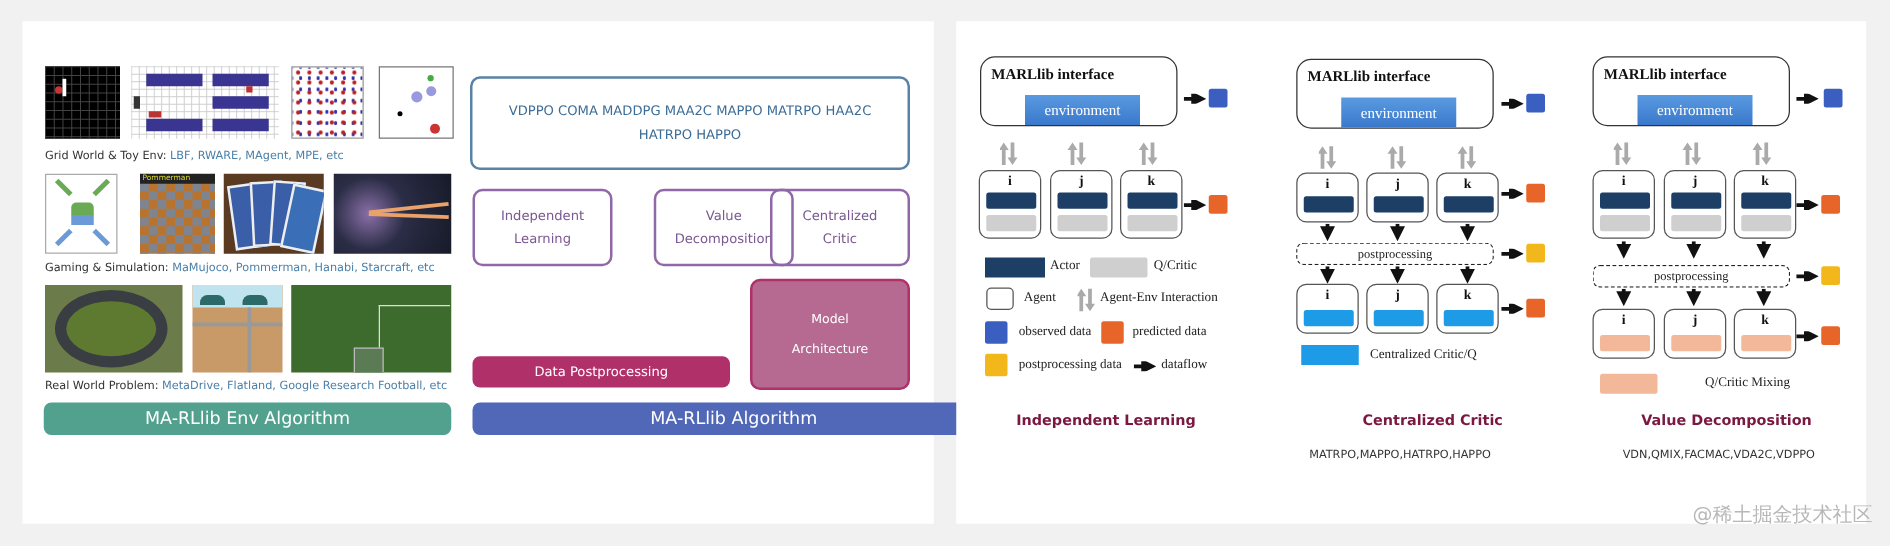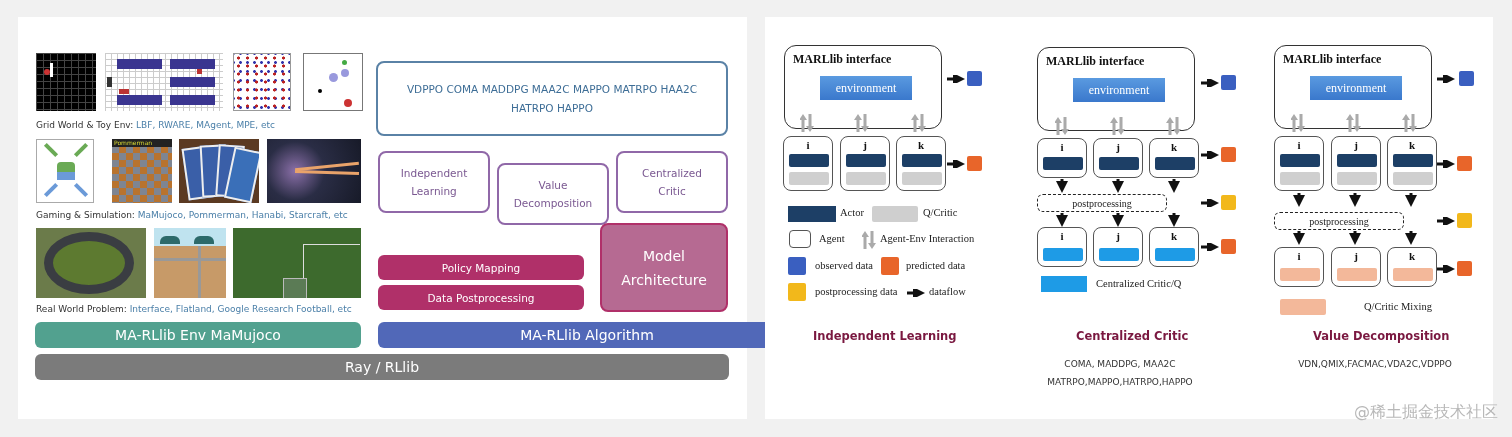--- a/index.html
+++ b/index.html
@@ -7,37 +7,37 @@
   .panel{position:absolute;background:#fff;}
   #left{left:18px;top:17px;width:729px;height:402px;}
   #right{left:765px;top:17px;width:728px;height:402px;}
   .abs{position:absolute;}
   .thumb{position:absolute;overflow:hidden;}
   .cap{position:absolute;font-size:9px;color:#333;white-space:nowrap;font-family:"DejaVu Sans",sans-serif;}
   .cap .hl{color:#4a7fa8;text-align:right;}
   .algo-box{position:absolute;left:358px;top:44px;width:352px;height:75px;border:2px solid #5a82a6;border-radius:8px;box-sizing:border-box;display:flex;flex-direction:column;align-items:center;justify-content:center;color:#3d6d96;font-size:10.5px;line-height:19px;}
   .cat{position:absolute;top:134px;width:112px;height:62px;border:2px solid #9068a8;border-radius:8px;box-sizing:border-box;display:flex;align-items:center;justify-content:center;text-align:center;color:#7a5891;font-size:10.5px;line-height:18px;}
   .pill{position:absolute;left:360px;width:206px;height:25px;background:#b03069;border-radius:6px;color:#fff;font-size:10.5px;display:flex;align-items:center;justify-content:center;}
-  .model{position:absolute;left:582px;top:206px;width:128px;height:89px;background:#b66a92;border:2px solid #b03069;border-radius:8px;box-sizing:border-box;color:#fff;font-size:14px;line-height:24px;display:flex;align-items:center;justify-content:center;text-align:center;}
+  .model{position:absolute;left:582px;top:206px;width:128px;height:89px;background:#b66a92;border:2px solid #b03069;border-radius:8px;box-sizing:border-box;color:#fff;font-size:10px;line-height:24px;display:flex;align-items:center;justify-content:center;text-align:center;}
   .bar{position:absolute;height:26px;border-radius:6px;color:#fff;font-size:14px;display:flex;align-items:center;justify-content:center;}
   
-  .iface{position:absolute;width:158px;height:84px;border:1.5px solid #333;border-radius:12px;box-sizing:border-box;background:#fff;}
+  .iface{position:absolute;width:158px;height:56px;border:1.5px solid #333;border-radius:12px;box-sizing:border-box;background:#fff;}
   .iface .t{position:absolute;left:8px;top:6px;font-family:"Liberation Serif",serif;font-weight:bold;font-size:12px;color:#111;}
   .env{position:absolute;left:35px;top:30px;width:92px;height:24px;background:linear-gradient(#5a9ae0,#3a78cc);color:#fff;font-family:"Liberation Serif",serif;font-size:12px;display:flex;align-items:center;justify-content:center;}
   .agent{position:absolute;width:50px;height:55px;border:1.5px solid #555;border-radius:8px;box-sizing:border-box;background:#fff;}
   .agent .lbl{position:absolute;top:2px;width:100%;text-align:center;font-family:"Liberation Serif",serif;font-weight:bold;font-size:11px;color:#111;}
   .actor{position:absolute;left:5px;width:40px;height:13px;background:#1d3f66;border-radius:2px;}
   .critic{position:absolute;left:5px;width:40px;height:13px;background:#cfcfcf;border-radius:2px;}
   .cc{position:absolute;left:5px;width:40px;height:13px;background:#1e9be6;border-radius:2px;}
   .mix{position:absolute;left:5px;width:40px;height:13px;background:#f3b89a;border-radius:2px;}
   .sq{position:absolute;width:15px;height:15px;border-radius:2px;}
   .blue{background:#3a5fc0;}
   .orange{background:#e8652a;}
   .yellow{background:#f2b81b;}
-  .pp{position:absolute;width:130px;height:18px;border:1.5px dashed #222;border-radius:6px;box-sizing:border-box;font-family:"Liberation Serif",serif;font-size:10px;color:#222;display:flex;align-items:center;justify-content:center;}
+  .pp{position:absolute;width:158px;height:18px;border:1.5px dashed #222;border-radius:6px;box-sizing:border-box;font-family:"Liberation Serif",serif;font-size:10px;color:#222;display:flex;align-items:center;justify-content:center;}
   .serif{font-family:"Liberation Serif",serif;color:#222;font-size:10.5px;position:absolute;white-space:nowrap;}
   .title{position:absolute;font-family:"DejaVu Sans",sans-serif;font-weight:bold;font-size:11.5px;color:#7a1840;white-space:nowrap;text-align:center;}
   .algos{position:absolute;font-size:9px;color:#333;white-space:nowrap;text-align:center;line-height:18px;}
   .wm{position:absolute;right:14px;bottom:14px;font-size:16px;color:#b8b8b8;}
 </style>
 </head>
 <body>
 
 <div id="left" class="panel">
 
@@ -103,48 +103,46 @@
     <div style="position:absolute;left:40px;top:8px;width:20px;height:8px;background:#2c6a6a;border-radius:6px 6px 0 0;"></div>
     <div style="position:absolute;left:0;top:30px;width:100%;height:3px;background:#999;"></div>
     <div style="position:absolute;left:44px;top:18px;width:3px;height:52px;background:#999;"></div>
   </div>
   <div class="thumb" style="left:215px;top:211px;width:128px;height:70px;background:#3d6a2d;">
     <div style="position:absolute;left:70px;top:16px;width:56px;height:50px;border-left:1px solid #ddd;border-top:1px solid #ddd;"></div>
     <div style="position:absolute;left:50px;top:50px;width:22px;height:20px;border:1px solid #bbb;background:#5b7b55;"></div>
   </div>
   <div class="cap" style="left:18px;top:287px;">
     <span>Real World Problem:</span>
-    <span class="hl">Interface, Flatland, Google Research Football, etc</span>
+    <span class="hl">MetaDrive, Flatland, Google Research Football, etc</span>
   </div>
 
   <div class="algo-box">
     <div>VDPPO  COMA  MADDPG  MAA2C  MAPPO  MATRPO  HAA2C</div>
     <div>HATRPO HAPPO</div>
   </div>
 
   <div class="cat" style="left:360px;">
     <div><span>Independent</span><br><span>Learning</span></div>
   </div>
-  <div class="cat" style="left:479px;margin-top:12px;">
+  <div class="cat" style="left:505px;">
     <div><span>Value</span><br><span>Decomposition</span></div>
   </div>
   <div class="cat" style="left:598px;">
     <div><span>Centralized</span><br><span>Critic</span></div>
   </div>
 
-  <div class="pill" style="top:238px;">Policy Mapping</div>
   <div class="pill" style="top:268px;">Data Postprocessing</div>
 
   <div class="model">
     <div><span>Model</span><br><span>Architecture</span></div>
   </div>
 
-  <div class="bar" style="left:17px;top:305px;width:326px;background:#52a18f;">MA-RLlib Env MaMujoco</div>
+  <div class="bar" style="left:17px;top:305px;width:326px;background:#52a18f;">MA-RLlib Env Algorithm</div>
   <div class="bar" style="left:360px;top:305px;width:418px;background:#5168b8;">MA-RLlib Algorithm</div>
-  <div class="bar" style="left:17px;top:337px;width:694px;background:#7b7b7b;">Ray / RLlib</div>
 </div>
 
 <div id="right" class="panel">
   <svg width="0" height="0" style="position:absolute">
     <defs>
       <marker id="ah" markerWidth="4" markerHeight="4" refX="2" refY="2" orient="auto">
           <path d="M0,0 L4,2 L0,4 z" fill="#111"></path>
         </marker>
     </defs>
   </svg>
@@ -283,23 +281,22 @@
       <div class="lbl">k</div>
       <div class="cc" style="top:20px;"></div>
     </div>
   <svg class="abs" style="left:436px;top:226px" width="18" height="8">
       <path d="M0,4 H12" stroke="#111" stroke-width="3" marker-end="url(#ah)"></path>
     </svg>
   <div class="sq orange" style="left:456px;top:222px;"></div>
   <div class="abs" style="left:276px;top:259px;width:46px;height:16px;background:#1e9be6;"></div>
   <div class="serif" style="left:331px;top:261px;">Centralized Critic/Q</div>
 
-  <div class="title" style="left:311px;top:312px;">Centralized Critic</div>
+  <div class="title" style="left:325px;top:312px;">Centralized Critic</div>
   <div class="algos" style="left:265px;top:338px;width:180px;">
-    <div>COMA, MADDPG, MAA2C</div>
     <div>MATRPO,MAPPO,HATRPO,HAPPO</div>
   </div>
 
   <div class="iface" style="left:509px;top:28px;">
     <div class="t">MARLlib interface</div>
     <div class="env">environment</div>
   </div>
   <svg class="abs" style="left:672px;top:58px" width="18" height="8">
       <path d="M0,4 H12" stroke="#111" stroke-width="3" marker-end="url(#ah)"></path>
     </svg>

